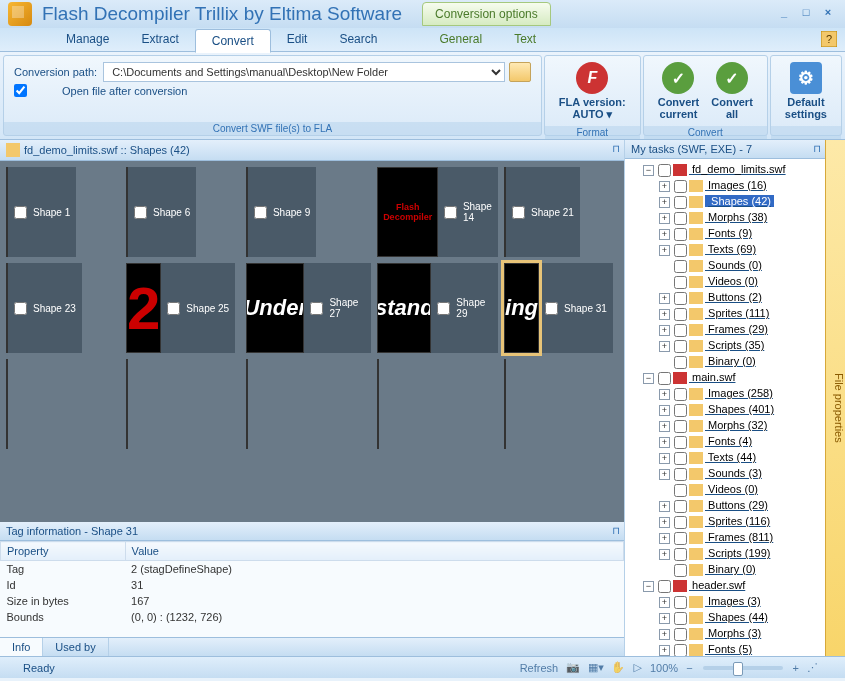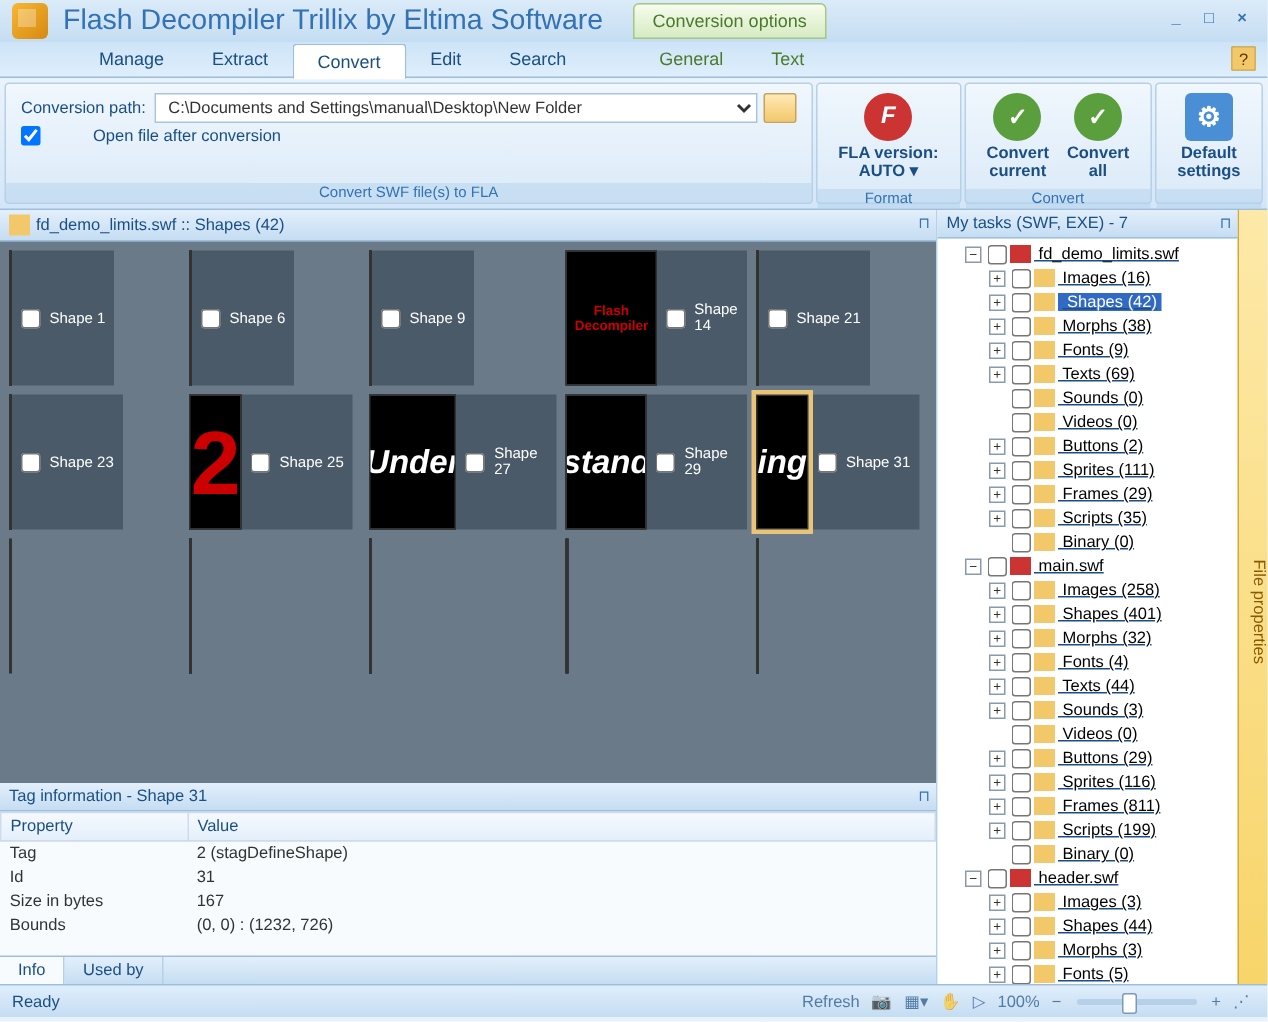--- a/index.html
+++ b/index.html
@@ -339,21 +339,21 @@
 .tree .ticon.fl { background: #cc3333; }
 .tree .selected-node { background: #316ac5; color: #fff; padding: 0 3px; }
 
 
 .statusbar {
   height: 22px;
   background: linear-gradient(to bottom,#dfeefb,#c5ddf2);
   border-top: 1px solid #9dbedd;
   display: flex;
   align-items: center;
-  padding: 0 8px;
+  padding: 0 23px;
   font-size: 11px;
   color: #1a4f85;
 }
 .statusbar .spacer { flex: 1; }
 .statusbar .sbtn { margin: 0 4px; cursor: pointer; opacity: 0.7; }
 .statusbar .slider {
   width: 80px; height: 4px;
   background: #b5d0e8;
   border-radius: 2px;
   margin: 0 6px;

